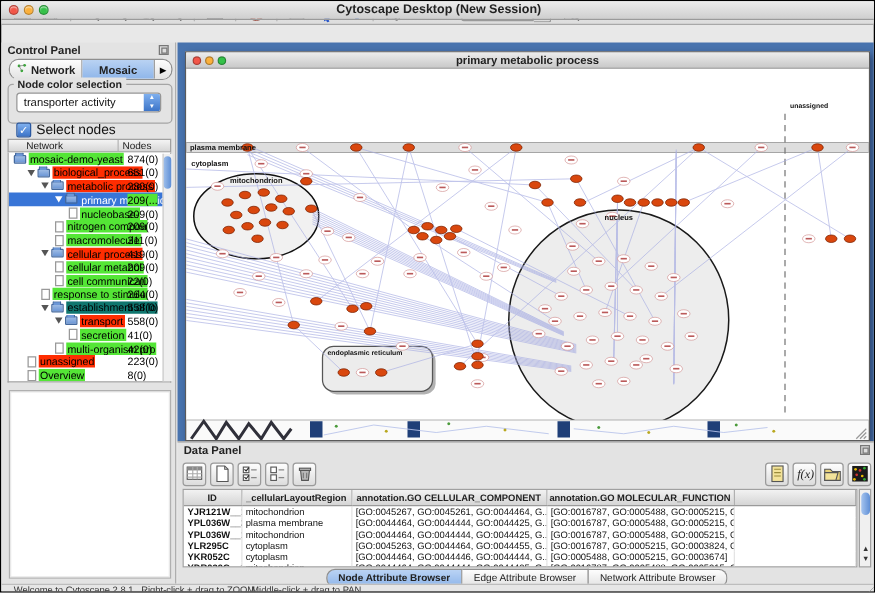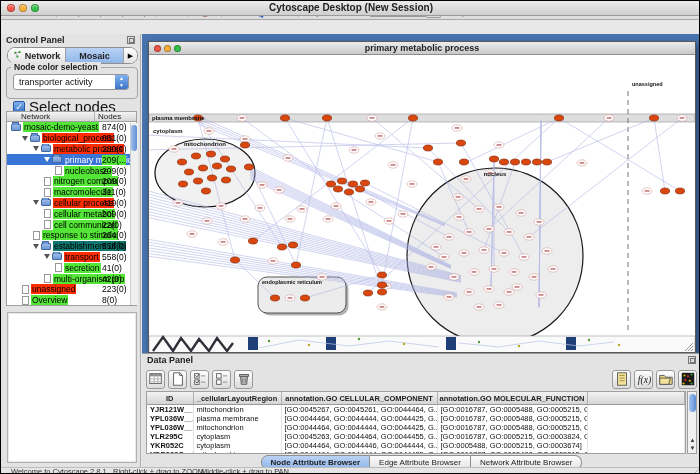--- a/index.html
+++ b/index.html
@@ -231,21 +231,21 @@
         <div class="cp-tab-more">▶</div>
       </div>
     <div id="groupbox" class="abs"></div>
     <div id="groupbox-label" class="abs">Node color selection</div>
     <div id="dropdown" class="abs">
       <span id="dropdown-value">transporter activity</span>
       <span id="dropdown-stepper">▲<br>▼</span>
     </div>
     <div id="selnodes" class="abs">
       <span id="selnodes-box">✓</span>
-      <span style="font-size:15px;color:#111;">Select nodes</span>
+      <span style="font-size:11px;color:#111;">Select nodes</span>
     </div>
     <div id="tree-head" class="abs">
       <span class="c1">Network</span>
       <span class="c2">Nodes</span>
     </div>
     <div id="tree" class="abs">
         <div class="trow" style="padding-left: 4px;">
           <span class="fold"></span>
           <span class="chip" style="background: rgb(84, 230, 54);">mosaic-demo-yeast</span>
           <span class="cnt">874(0)</span>

